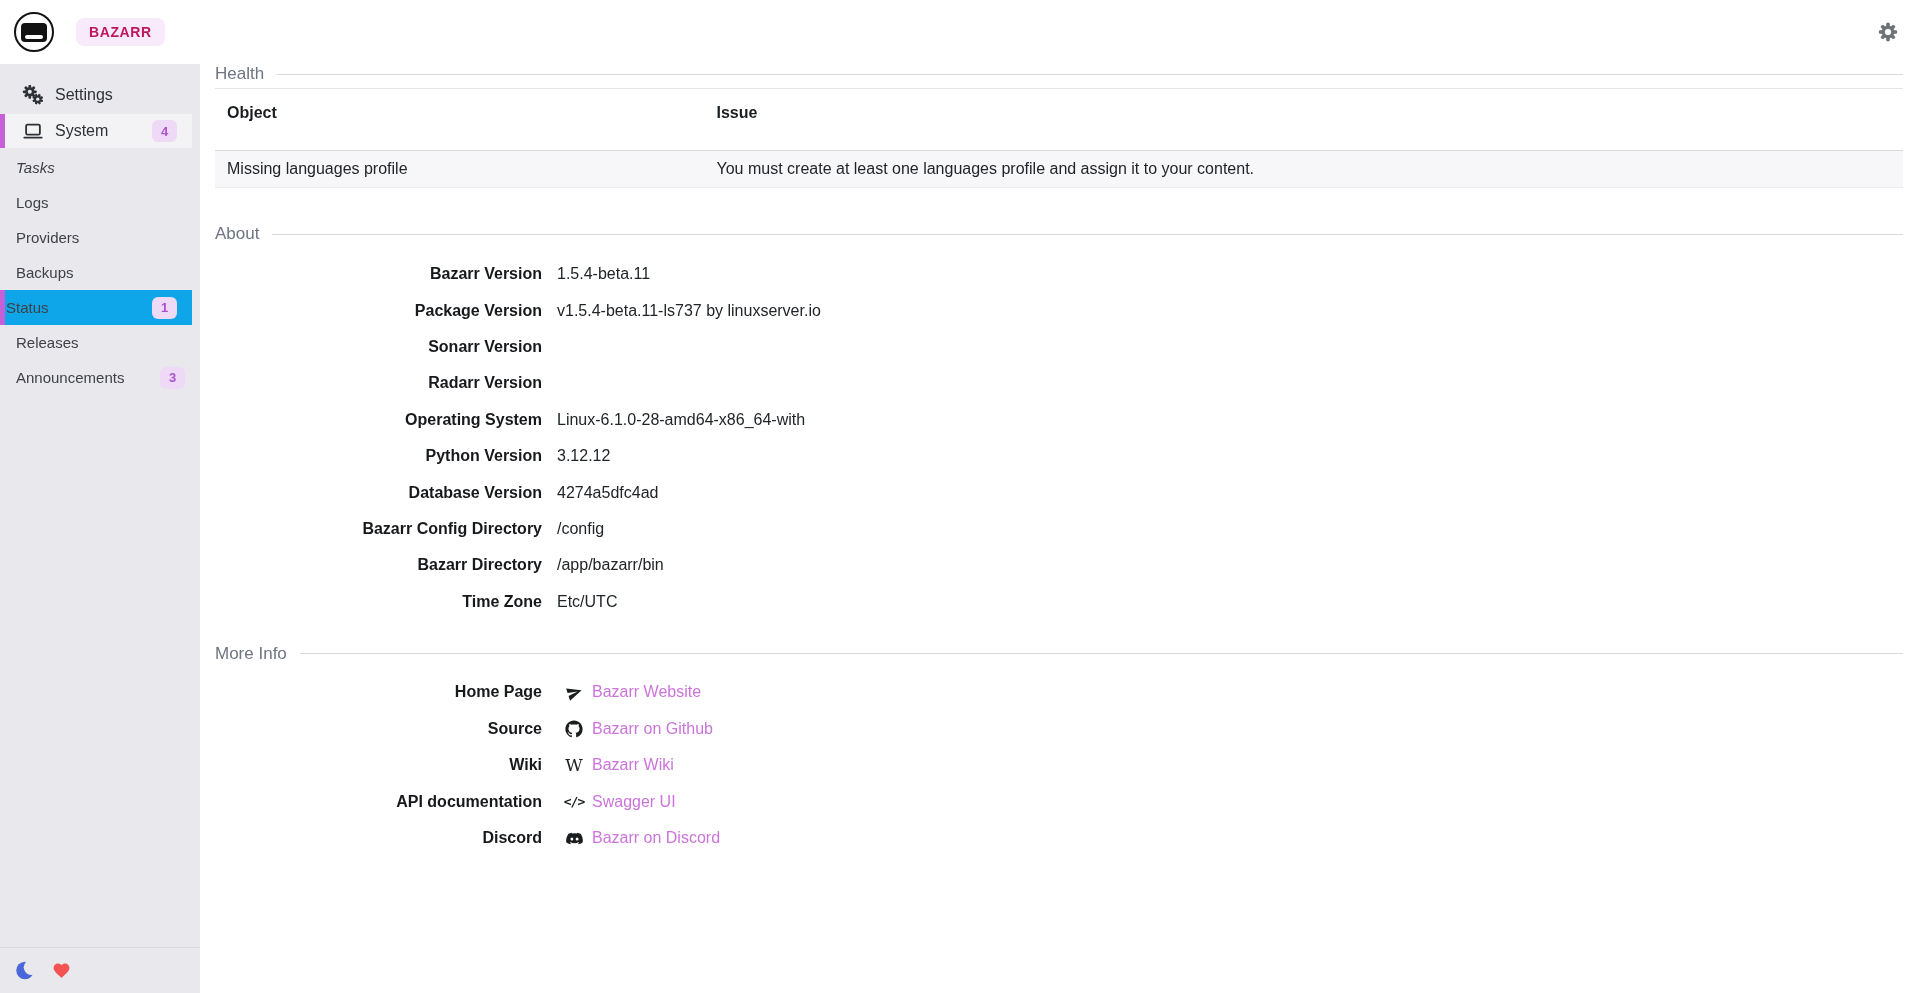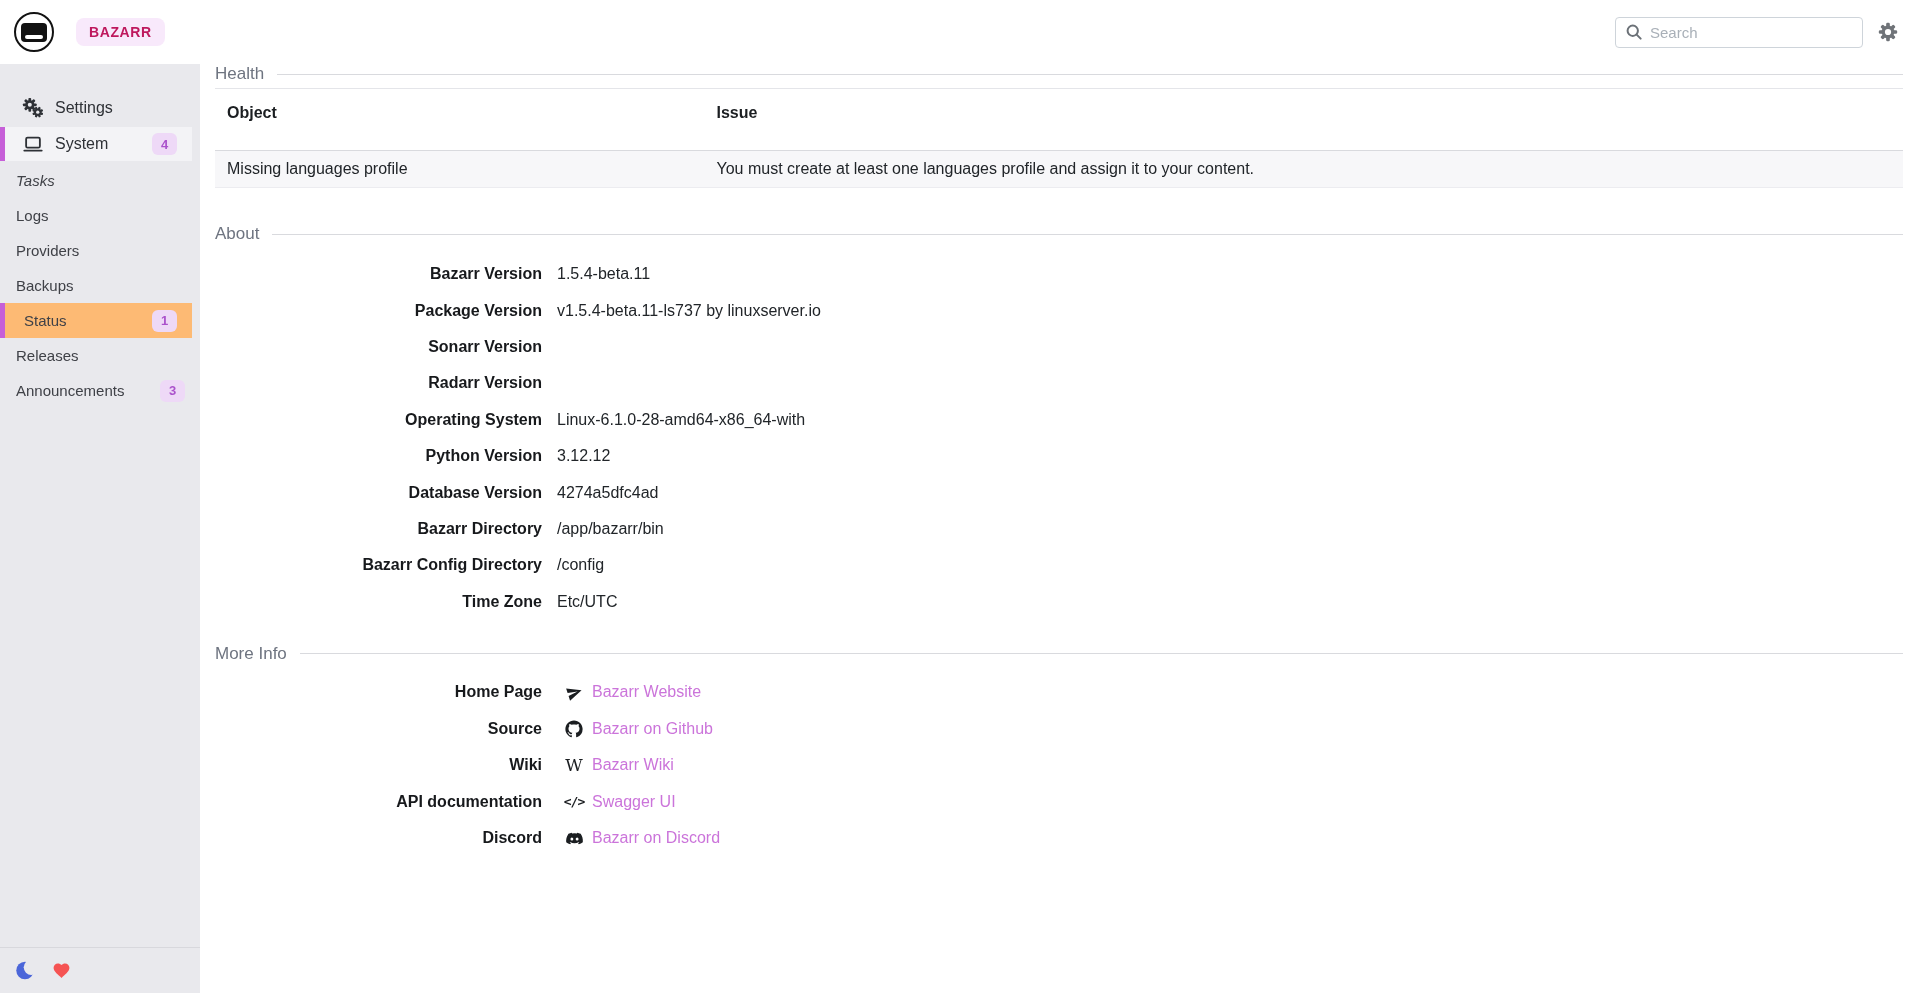--- a/index.html
+++ b/index.html
@@ -21,27 +21,27 @@
     padding:0 10px 0 34px; font-size:15px; color:#495057; outline:none;
     font-family:"Liberation Sans","DejaVu Sans",sans-serif; }
   .searchbox input::placeholder { color:#a9b0b8; }
   .searchbox .mag { position:absolute; left:9px; top:5px; }
   .hdr-gear { position:absolute; left:1877px; top:21px; width:22px; height:22px; cursor:pointer; }
 
   
   .sidebar { position:absolute; top:64px; left:0; width:200px; bottom:0; background:#e9e9ed; }
   .side-section { display:flex; align-items:center; padding-left:22px; font-size:16px; color:#2e3136; cursor:pointer; }
   .side-section .s-icon { width:24px; margin-right:9px; display:flex; align-items:center; }
-  .row-settings { height:30px; margin-top:29px; }
+  .row-settings { height:30px; margin-top:16px; }
   .row-system { height:34px; margin-top:4px; background:#f3f3f6; border-left:5px solid #c65fd8;
     padding-left:17px; margin-right:8px; }
   .side-item { height:35px; display:flex; align-items:center; padding-left:16px; font-size:15px;
     color:#3f4147; cursor:pointer; }
   .side-item.first { margin-top:2px;font-style:italic; }
-  .side-item.active { background:#fdba74; border-left:5px solid #c65fd8; padding-left:19px; margin-right:8px; }
+  .side-item.active { background:#0ea5e9; border-left:5px solid #c65fd8; padding-left:1px; margin-right:8px; }
   .badge { margin-left:auto; margin-right:15px; min-width:25px; height:22px; padding:0 8px;
     border-radius:6px; background:#eed9f7; color:#ab52cc; font-size:13px; font-weight:600;
     display:flex; align-items:center; justify-content:center; }
   .side-footer { position:absolute; left:0; right:0; bottom:0; height:46px; border-top:1px solid #d8d8dd;
     display:flex; align-items:center; padding-left:14px; gap:14px; }
   .foot-btn { width:22px; height:22px; display:flex; align-items:center; justify-content:center; cursor:pointer; }
 
   
   .content { position:absolute; top:64px; left:200px; right:0; bottom:0; background:#fff;
     padding:0 17px 0 15px; overflow:hidden; }
@@ -72,27 +72,20 @@
 </style>
 </head>
 <body>
 
 <div class="header">
   <div class="logo-wrap">
     <div class="logo-screen"></div>
   </div>
   <div class="app-badge">BAZARR</div>
 
-  <div class="searchbox">
-    <svg class="mag" width="20" height="20" viewBox="0 0 24 24" fill="none" stroke="#6b7177" stroke-width="2.4" stroke-linecap="round">
-      <circle cx="10.5" cy="10.5" r="6.2"></circle>
-        <path d="M15.2 15.2 L20 20"></path>
-    </svg>
-    <input type="text" value="" placeholder="Search" style="">
-  </div>
 
   <svg class="hdr-gear" viewBox="0 0 24 24" fill="#6f7378">
     <g>
       <rect x="10" y="2" width="4" height="20" rx="1.4"></rect>
       <rect x="2" y="10" width="20" height="4" rx="1.4"></rect>
       <rect x="10" y="2" width="4" height="20" rx="1.4" transform="rotate(45 12 12)"></rect>
       <rect x="10" y="2" width="4" height="20" rx="1.4" transform="rotate(-45 12 12)"></rect>
       <circle cx="12" cy="12" r="7"></circle>
     </g>
     <circle cx="12" cy="12" r="3.4" fill="#fff"></circle>
@@ -227,26 +220,26 @@
     </div>
     <div class="kv">
       <div class="kv-label">Python Version</div>
       <div class="kv-value">3.12.12</div>
     </div>
     <div class="kv">
       <div class="kv-label">Database Version</div>
       <div class="kv-value">4274a5dfc4ad</div>
     </div>
     <div class="kv">
+      <div class="kv-label">Bazarr Config Directory</div>
+      <div class="kv-value">/config</div>
+    </div>
+    <div class="kv">
       <div class="kv-label">Bazarr Directory</div>
       <div class="kv-value">/app/bazarr/bin</div>
-    </div>
-    <div class="kv">
-      <div class="kv-label">Bazarr Config Directory</div>
-      <div class="kv-value">/config</div>
     </div>
     <div class="kv">
       <div class="kv-label">Time Zone</div>
       <div class="kv-value">Etc/UTC</div>
     </div>
   </div>
 
   <div class="sec-head more-head">
     <span>More Info</span>
     <span class="rule"></span>

